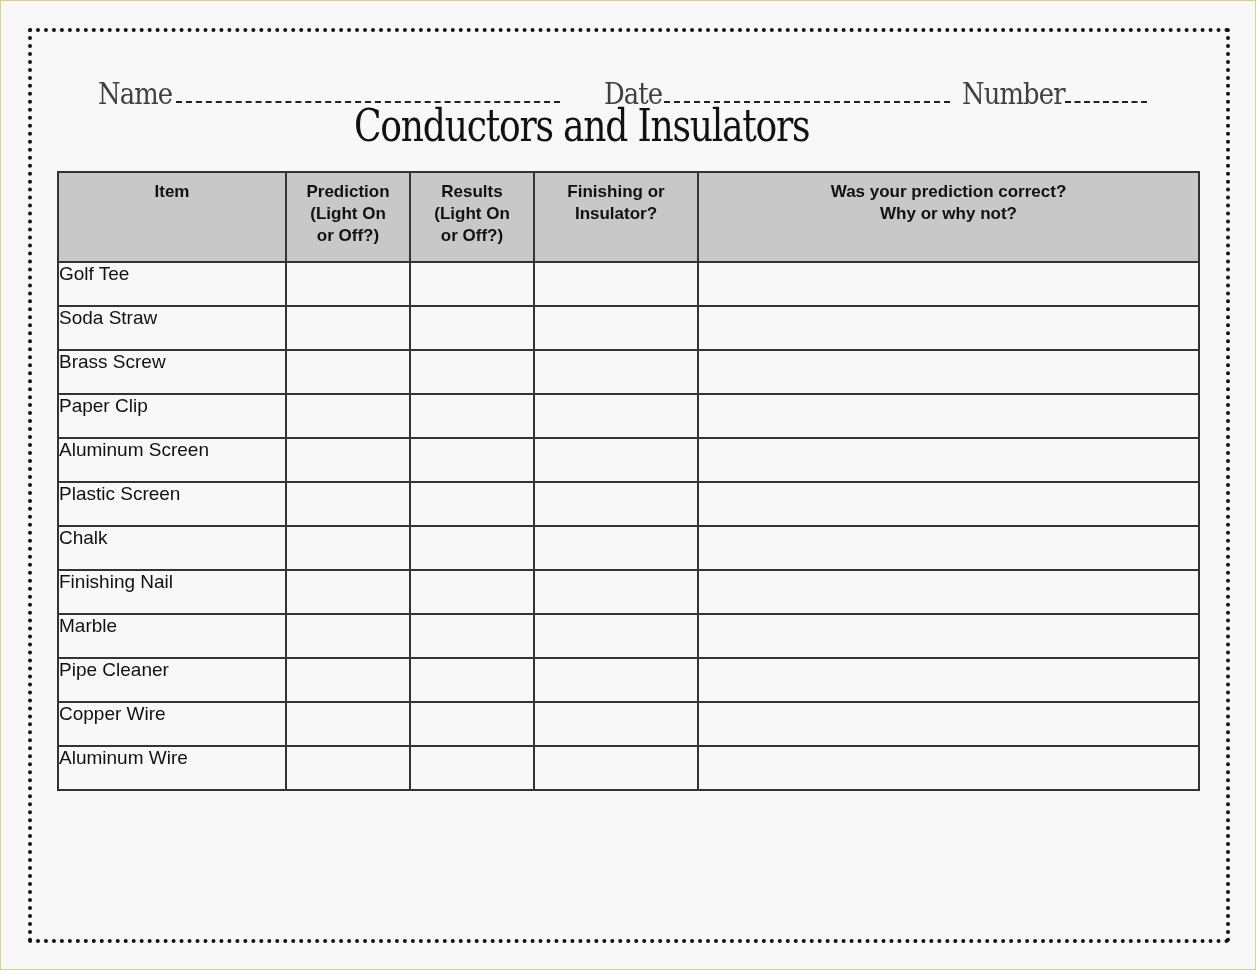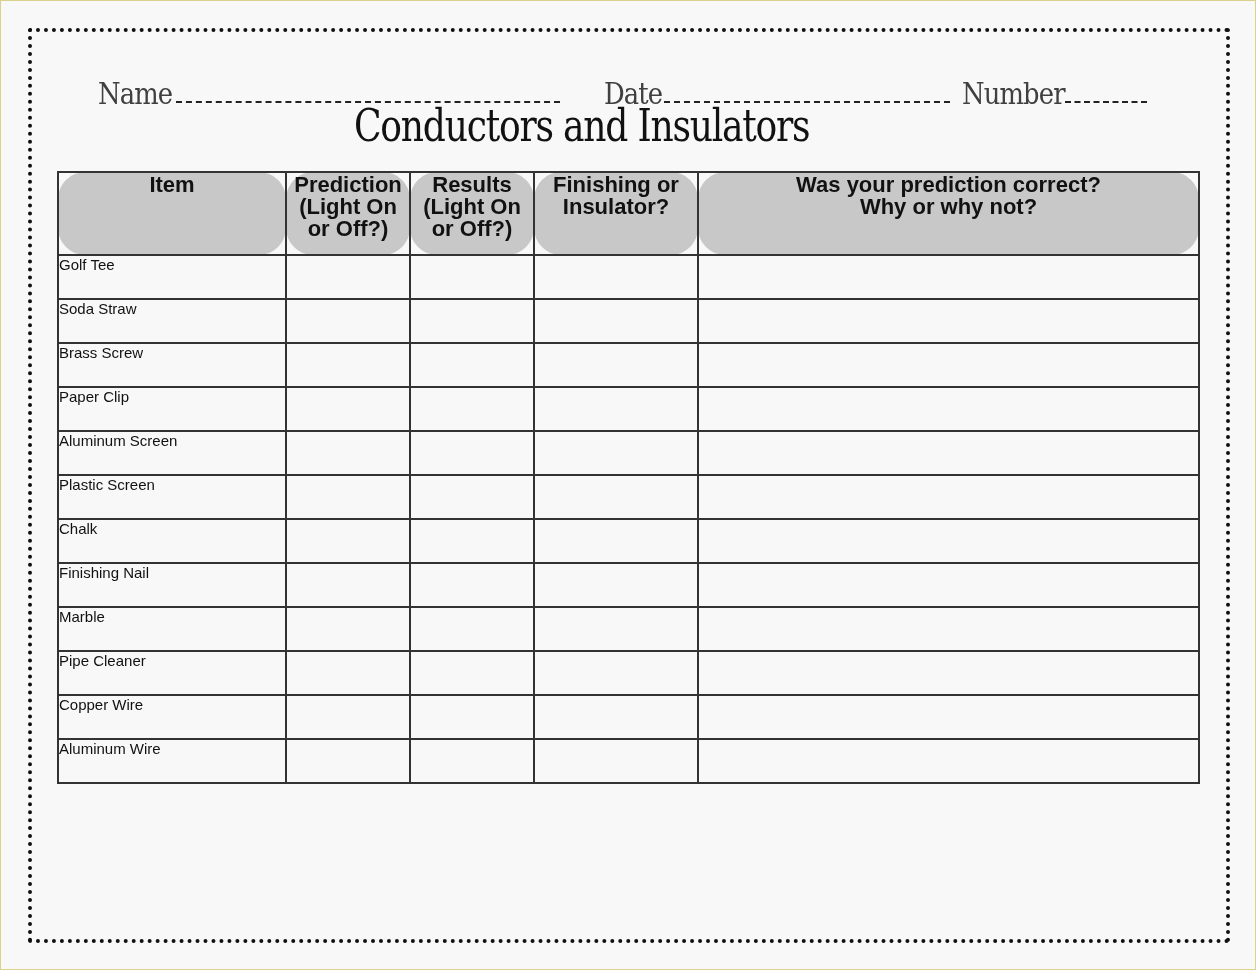--- a/index.html
+++ b/index.html
@@ -46,27 +46,27 @@
   table.worksheet {
     position: absolute; left: 57px; top: 171px; width: 1141px;
     border-collapse: collapse; table-layout: fixed;
     color: #111;
   }
   table.worksheet th, table.worksheet td {
     border: 2px solid #333; padding: 0;
   }
   table.worksheet th {
     background: #c8c8c8; height: 80px; vertical-align: top;
-    font-weight: bold; font-size: 22px; line-height: 22px;
-    padding-top: 1px; text-align: center; border-radius: 27px;
+    font-weight: bold; font-size: 17px; line-height: 22px;
+    padding-top: 8px; text-align: center;
   }
   table.worksheet th .hline { display: block; }
   table.worksheet td { height: 42px; background: #f8f8f8; }
   td.item-cell {
-    font-size: 15px; padding-left: 8px; vertical-align: top;
+    font-size: 19px; padding-left: 8px; vertical-align: top;
     padding-top: 9px; height: 33px;
   }
   col.c1 { width: 228px; } col.c2 { width: 124px; } col.c3 { width: 124px; }
   col.c4 { width: 164px; } col.c5 { width: 501px; }
 </style>
 </head>
 <body>
 
 <div class="outer-frame"></div>
 <div class="dotted-border"></div>

